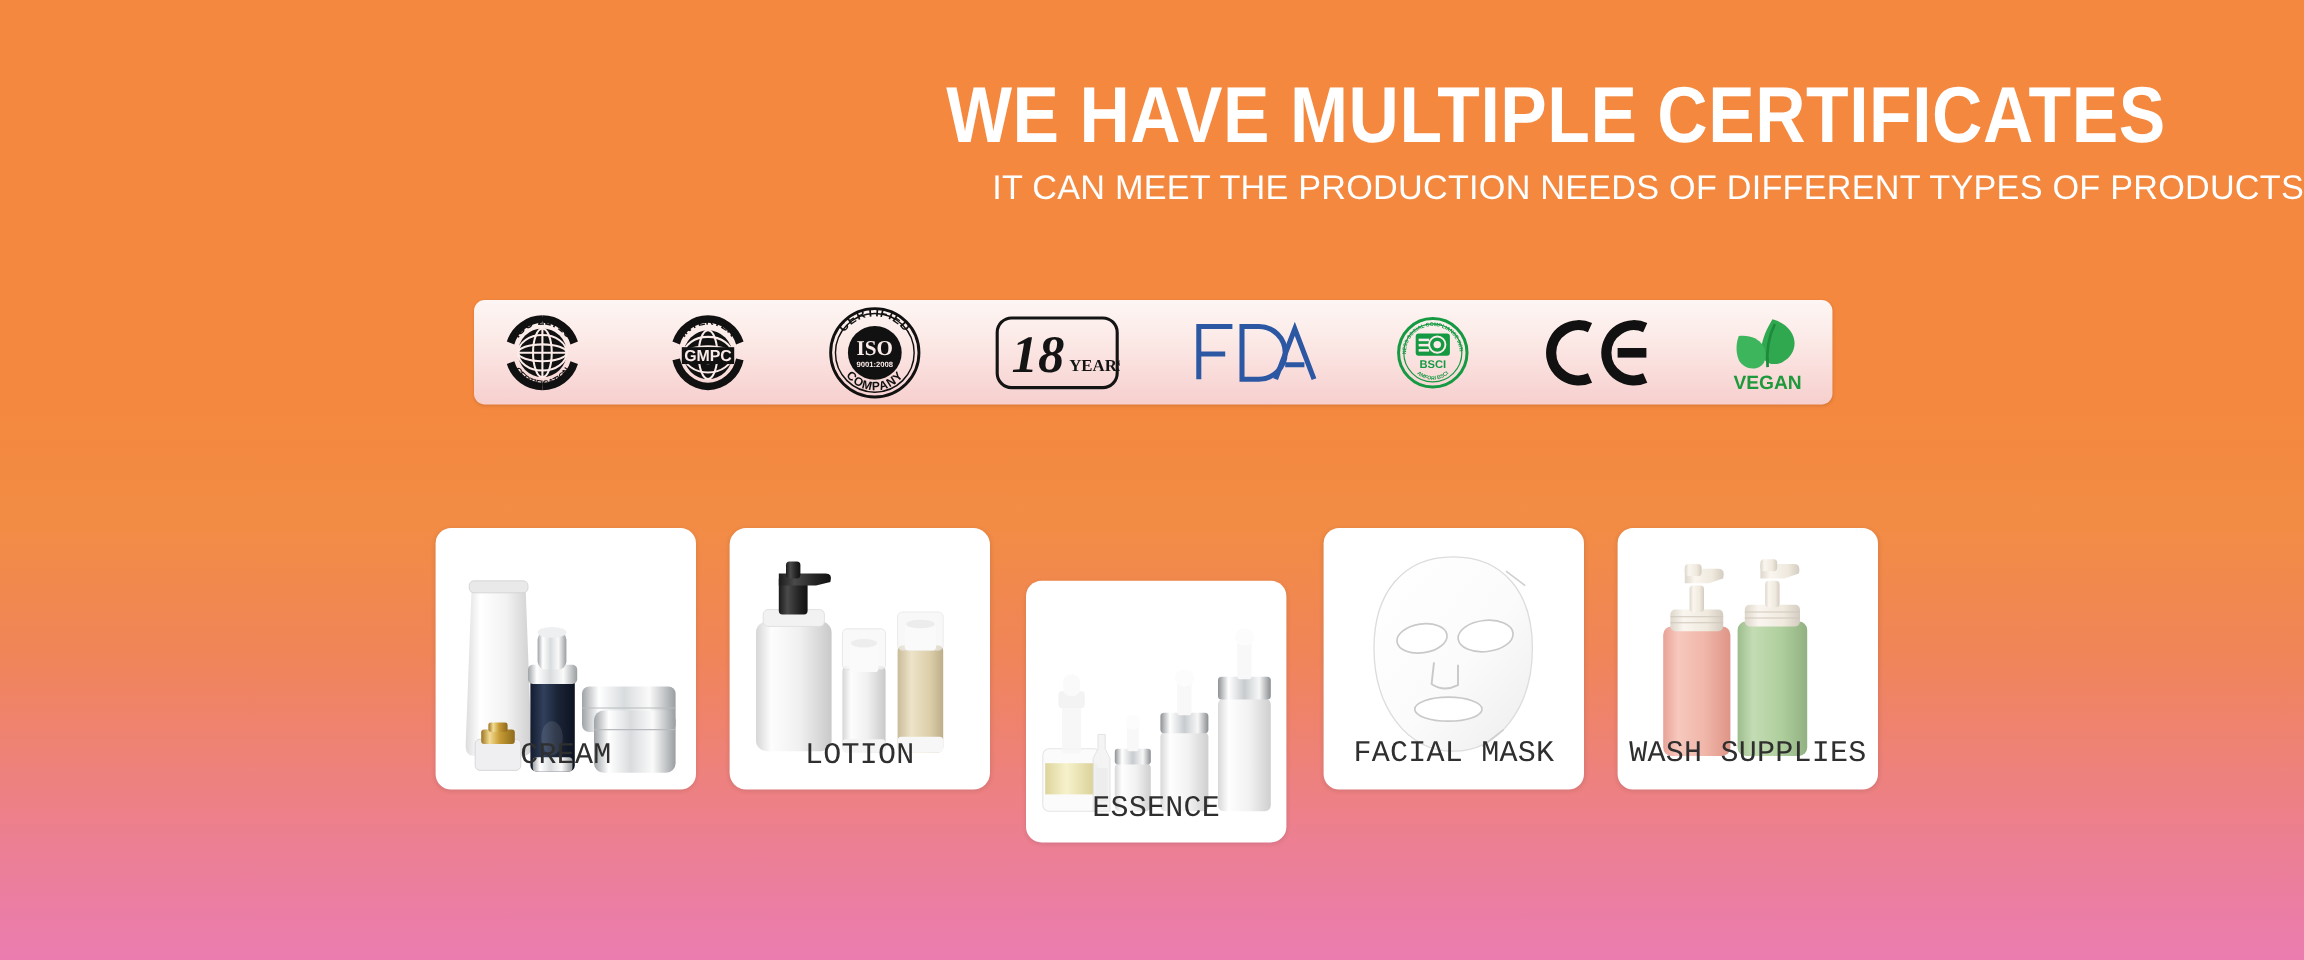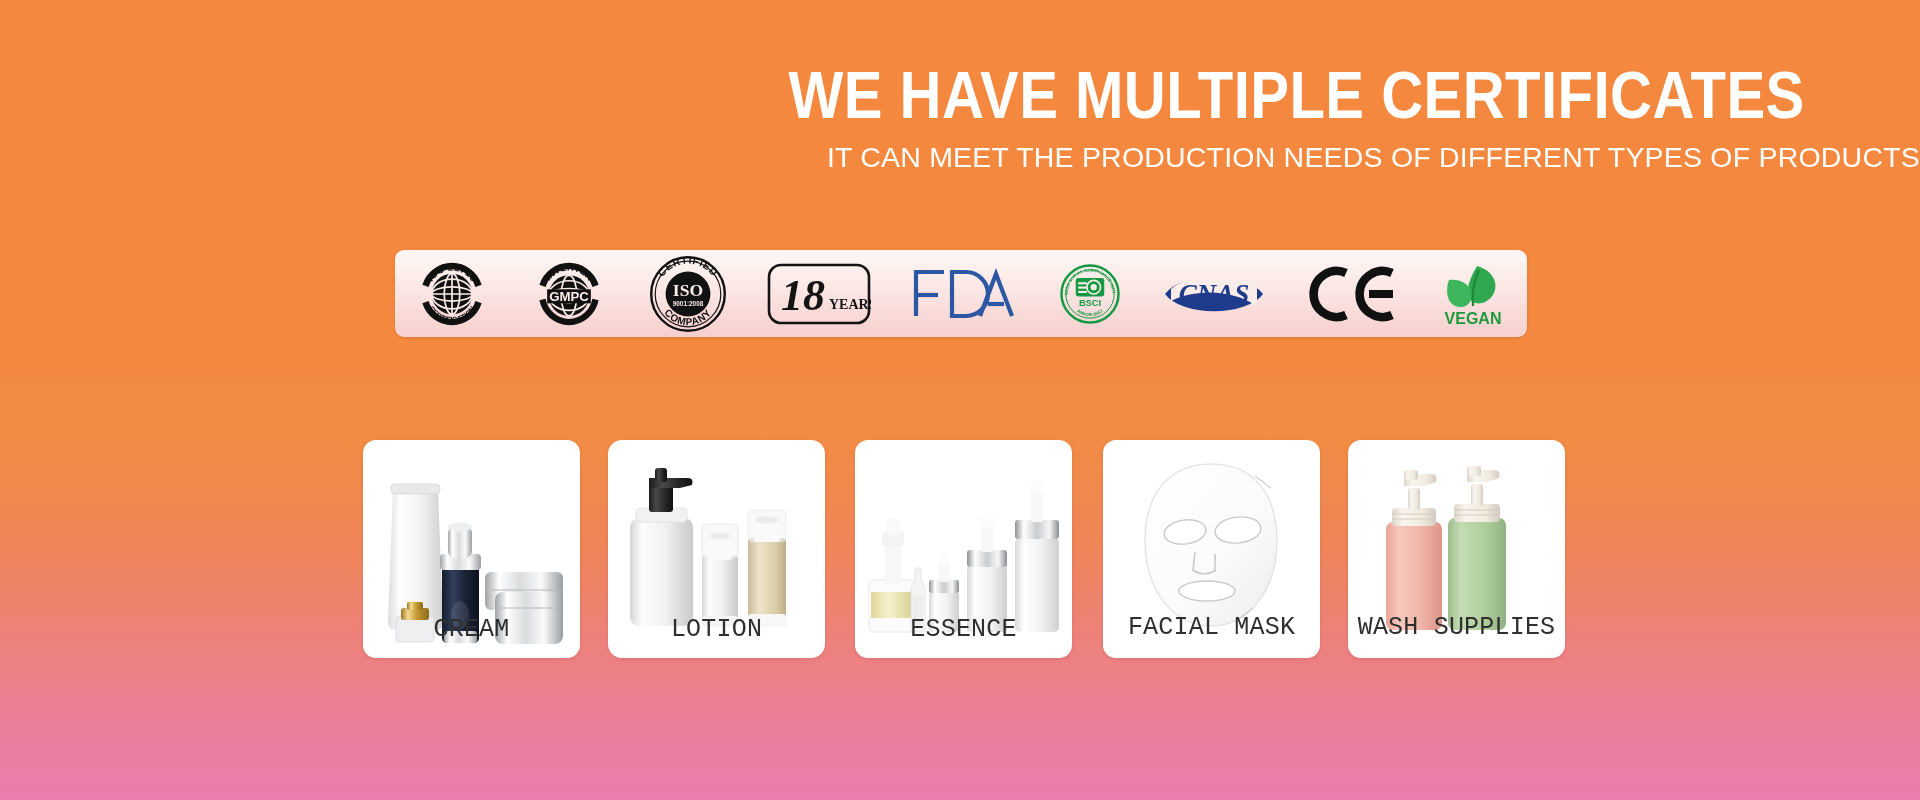--- a/index.html
+++ b/index.html
@@ -66,21 +66,21 @@
   .card .art { position:absolute; inset:0; overflow:hidden; border-radius:13px; }
   .card .label {
     position:absolute; left:50%; transform:translateX(-50%);
     bottom:14px;
     font-size:25px; color:#2F2F2F; font-weight:400;
     white-space:nowrap; letter-spacing:.2px;font-family:Liberation Mono, monospace;
   }
   
   #card-cream        { left:363px; }
   #card-lotion       { left:608px;border-radius:14px; }
-  #card-essence      { left:855px; }
+  #card-essence      { left:855px;margin-top:44px; }
   #card-facial-mask  { left:1103px; }
   #card-wash         { left:1348px; }
 
   
   #card-facial-mask .label { bottom:16px; }
   #card-wash .label { bottom:16px; }
 </style>
 </head>
 <body>
 
@@ -188,27 +188,20 @@
       <text font-family="Liberation Sans, sans-serif" font-size="7" font-weight="700" fill="#159A43">
         <textPath href="#p-bsci-t" startOffset="50%" text-anchor="middle">BUSINESS SOCIAL COMPLIANCE INITIATIVE</textPath>
       </text>
       <path id="p-bsci-b" d="M18 54 A32 32 0 0 0 82 54" fill="none"></path>
       <text font-family="Liberation Sans, sans-serif" font-size="7" font-weight="700" fill="#159A43">
         <textPath href="#p-bsci-b" startOffset="50%" text-anchor="middle">AMFORI BSCI</textPath>
       </text>
     </svg>
   </div>
 
-  <div class="cert">
-    <svg width="106" height="62" viewBox="0 0 106 62">
-      <path d="M4 31 A52 26 0 0 1 102 31 A52 26 0 0 1 4 31 Z" fill="#1F3C8C"></path>
-      <path d="M10 26 A58 34 0 0 1 96 20 L96 44 A58 34 0 0 0 10 38 Z" fill="#FCECE9"></path>
-      <text x="53" y="40" font-family="Liberation Serif, serif" font-weight="700" font-style="italic" font-size="27" fill="#1F3C8C" text-anchor="middle">CNAS</text>
-    </svg>
-  </div>
 
   <div class="cert">
     <svg width="92" height="62" viewBox="0 0 92 62">
       <path d="M40 10 A23 23 0 1 0 40 52" fill="none" stroke="#111" stroke-width="8.5"></path>
       <path d="M86 10 A23 23 0 1 0 86 52" fill="none" stroke="#111" stroke-width="8.5"></path>
       <rect x="63" y="27" width="24" height="8" fill="#111"></rect>
       <text x="0" y="0" font-size="0">CE</text>
     </svg>
   </div>
 

